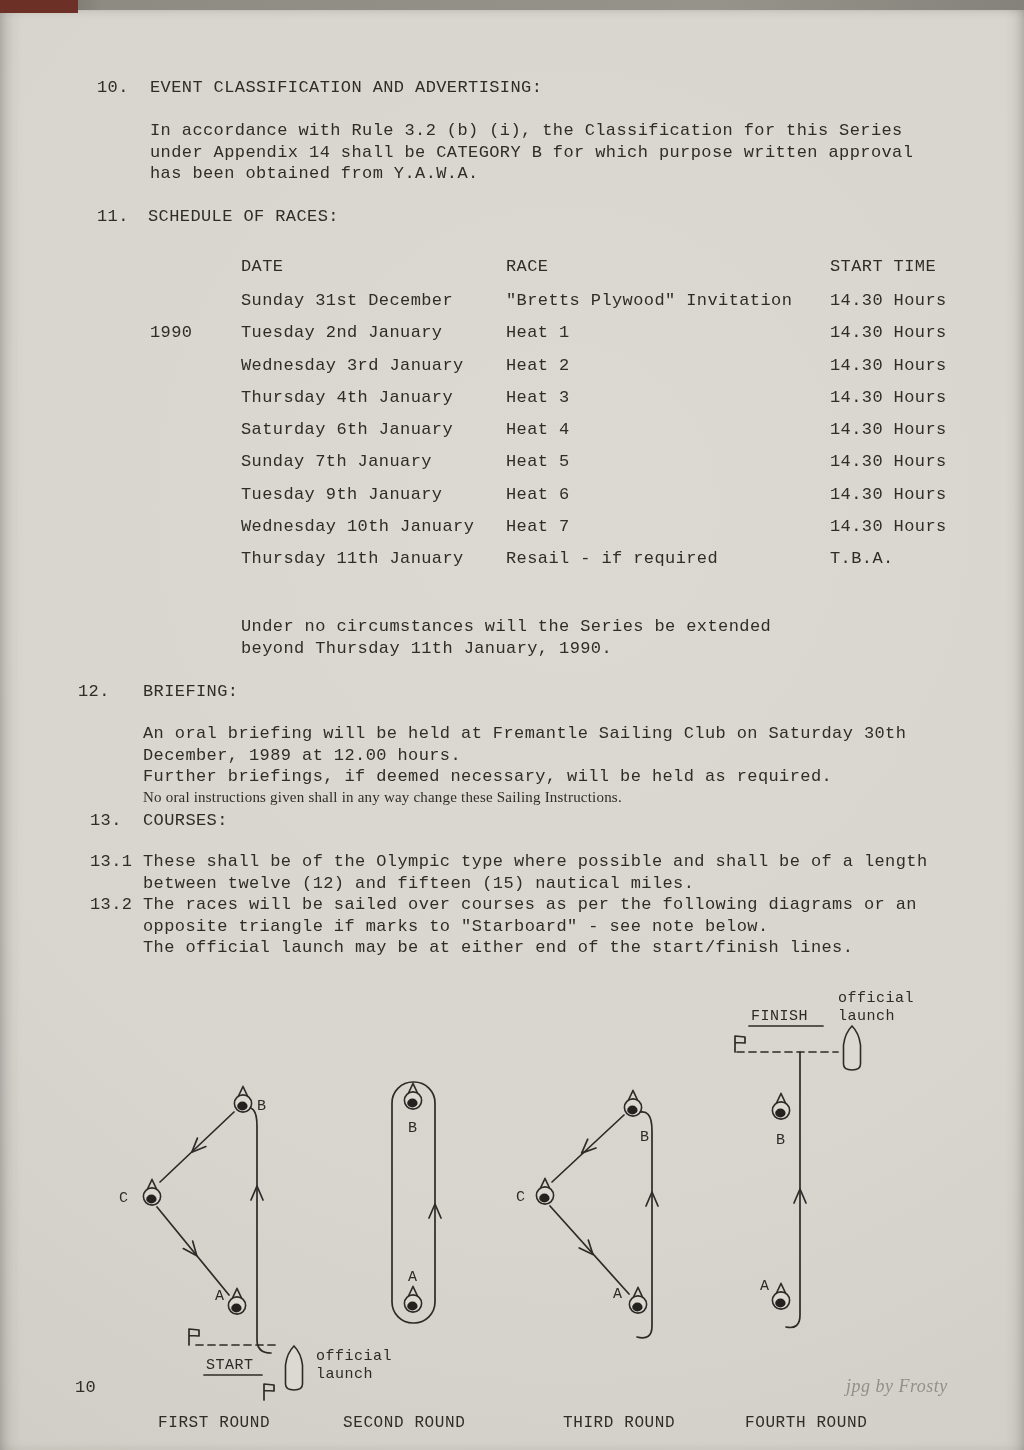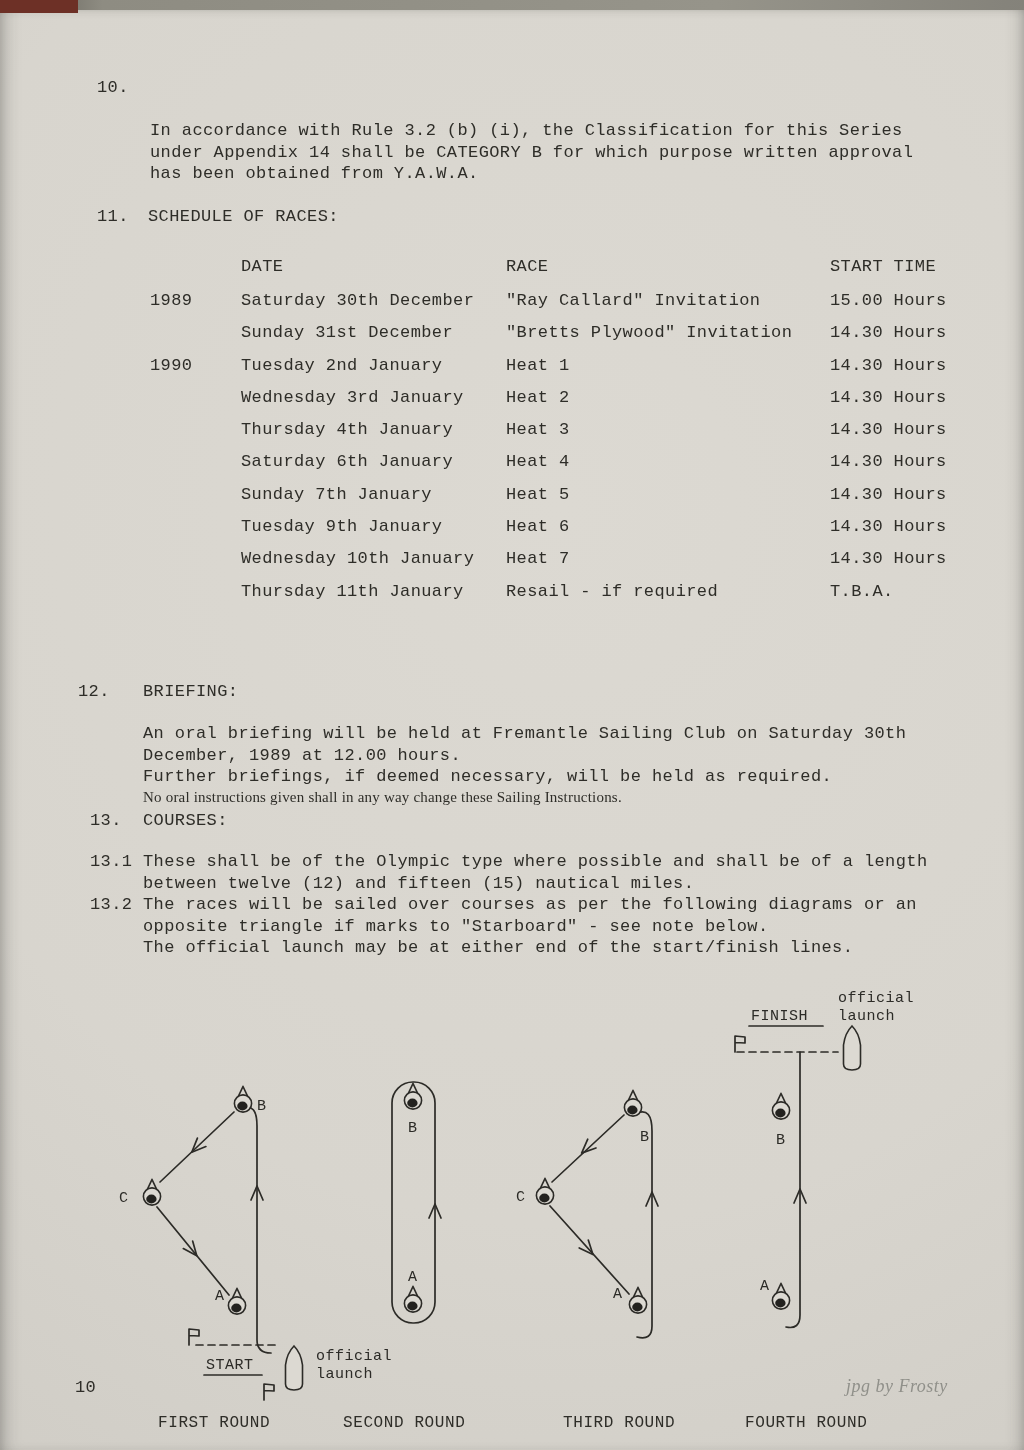--- a/index.html
+++ b/index.html
@@ -32,41 +32,36 @@
   .dash { stroke-dasharray:7 5; }
 </style>
 </head>
 <body>
 
 <div class="page">
   <div class="topstrip"></div>
   <div class="topcorner"></div>
 
   <div class="abs t" style="left:97px; top:77px">10.</div>
+  <div class="abs t" style="left:150px; top:77px">EVENT CLASSIFICATION AND ADVERTISING:</div>
   <div class="abs t" style="left:150px; top:120px; width:800px">In accordance with Rule 3.2 (b) (i), the Classification for this Series
 under Appendix 14 shall be CATEGORY B for which purpose written approval
 has been obtained from Y.A.W.A.</div>
 
   <div class="abs t" style="left:97px; top:206px">11.</div>
   <div class="abs t" style="left:148px; top:206px">SCHEDULE OF RACES:</div>
 
   <div class="abs hdr" style="left:150px; top:249px; width:820px; height:22px">
     <span class="c-date">DATE</span>
     <span class="c-race">RACE</span>
     <span class="c-time">START TIME</span>
   </div>
 
   <div class="abs" style="left:150px; top:283px; width:820px">
     <div class="row">
-      <span class="cell c-year">1989</span>
-      <span class="cell c-date">Saturday 30th December</span>
-      <span class="cell c-race">"Ray Callard" Invitation</span>
-      <span class="cell c-time">15.00 Hours</span>
-    </div>
-    <div class="row">
       <span class="cell c-year"></span>
       <span class="cell c-date">Sunday 31st December</span>
       <span class="cell c-race">"Bretts Plywood" Invitation</span>
       <span class="cell c-time">14.30 Hours</span>
     </div>
     <div class="row">
       <span class="cell c-year">1990</span>
       <span class="cell c-date">Tuesday 2nd January</span>
       <span class="cell c-race">Heat 1</span>
       <span class="cell c-time">14.30 Hours</span>
@@ -108,20 +103,22 @@
       <span class="cell c-time">14.30 Hours</span>
     </div>
     <div class="row">
       <span class="cell c-year"></span>
       <span class="cell c-date">Thursday 11th January</span>
       <span class="cell c-race">Resail - if required</span>
       <span class="cell c-time">T.B.A.</span>
     </div>
   </div>
 
+  <div class="abs t" style="left:241px; top:616px; width:620px">Under no circumstances will the Series be extended
+beyond Thursday 11th January, 1990.</div>
 
   <div class="abs t" style="left:78px; top:681px">12.</div>
   <div class="abs t" style="left:143px; top:681px">BRIEFING:</div>
   <div class="abs t" style="left:143px; top:723px; width:820px">An oral briefing will be held at Fremantle Sailing Club on Saturday 30th
 December, 1989 at 12.00 hours.
 Further briefings, if deemed necessary, will be held as required.</div>
   <div class="abs serifnote" style="left:143px; top:789px; width:820px">No oral instructions given shall in any way change these Sailing Instructions.</div>
 
   <div class="abs t" style="left:90px; top:810px">13.</div>
   <div class="abs t" style="left:143px; top:810px">COURSES:</div>

